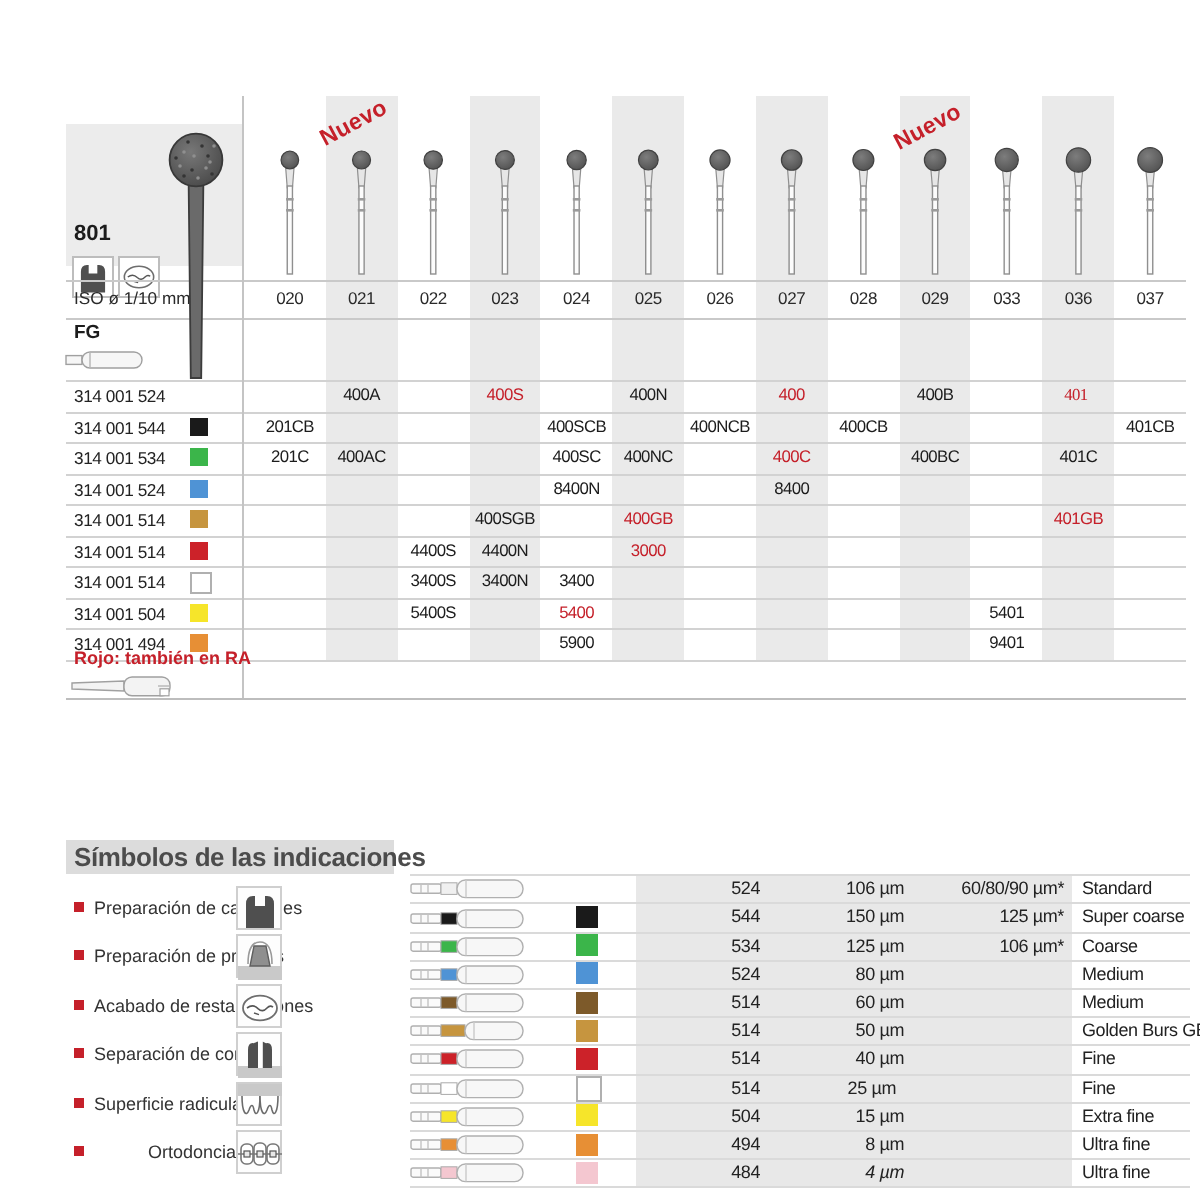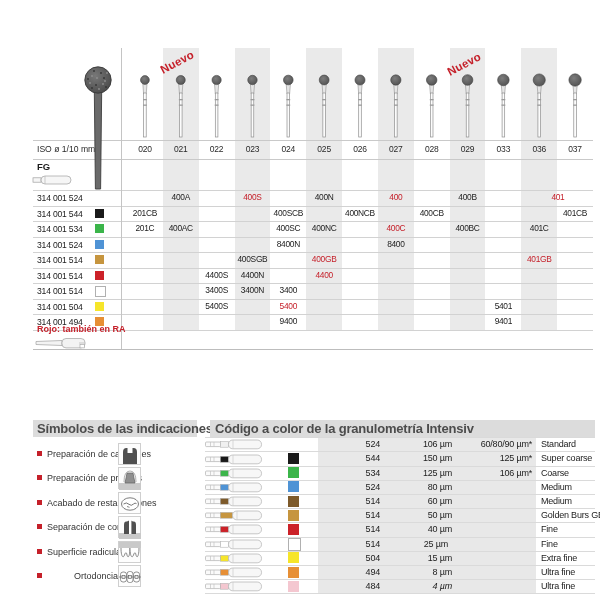--- a/index.html
+++ b/index.html
@@ -43,20 +43,31 @@
 
   <div id="bands">
       <div class="band" style="left: 162.846px; top: 48px; width: 35.8462px; height: 282px;"></div>
       <div class="band" style="left: 234.538px; top: 48px; width: 35.8462px; height: 282px;"></div>
       <div class="band" style="left: 306.231px; top: 48px; width: 35.8462px; height: 282px;"></div>
       <div class="band" style="left: 377.923px; top: 48px; width: 35.8462px; height: 282px;"></div>
       <div class="band" style="left: 449.615px; top: 48px; width: 35.8462px; height: 282px;"></div>
       <div class="band" style="left: 521.308px; top: 48px; width: 35.8462px; height: 282px;"></div>
     </div>
 
+  <div class="abs" style="left:33px;top:62px;width:88px;height:71px;background:#ececec;">
+    <div class="hdr-iconbox" style="left:3px;"><span class="hdr-ic"><svg width="19" height="19" viewBox="0 0 22 22">
+            <path d="M4,20 V8 Q4,4 7.5,4 H8.5 V9 H13.5 V4 H14.5 Q18,4 18,8 V20 Z" fill="#4f4f4f"></path>
+          </svg></span></div>
+    <div class="hdr-iconbox" style="left:26px;"><span class="hdr-ic"><svg width="19" height="19" viewBox="0 0 22 22">
+            <ellipse cx="11" cy="11" rx="8.5" ry="6.2" fill="#fff" stroke="#6e6e6e" stroke-width="0.9"></ellipse>
+            <path d="M4.5,11 Q7.5,8.8 10,11.3 Q12.3,13.5 14.5,11 Q16,9.4 17.5,10.6" fill="none" stroke="#555" stroke-width="0.8"></path>
+            <line x1="8" y1="13.5" x2="10.5" y2="14.3" stroke="#555" stroke-width="0.7"></line>
+          </svg></span></div>
+    <div class="abs" style="left:4px;top:49px;font-size:11px;font-weight:bold;color:#1c1c1c;">801</div>
+  </div>
 
   <div class="hline" style="left:33px;top:140px;width:560px;"></div>
   <div class="hline" style="left:33px;top:159px;width:560px;"></div>
   <div class="abs" style="left:37px;top:140px;height:19px;line-height:19px;font-size:8.6px;color:#2a2a2a;">ISO ø 1/10 mm</div>
   <div id="iso-sizes">
       <div class="iso-size" style="left: 127px; width: 35.8462px;">020</div>
       <div class="iso-size" style="left: 162.846px; width: 35.8462px;">021</div>
       <div class="iso-size" style="left: 198.692px; width: 35.8462px;">022</div>
       <div class="iso-size" style="left: 234.538px; width: 35.8462px;">023</div>
       <div class="iso-size" style="left: 270.385px; width: 35.8462px;">024</div>
@@ -84,21 +95,21 @@
       <div class="hline" style="left: 33px; top: 314px; width: 560px; background: rgb(210, 210, 210);"></div>
       <div class="hline" style="left: 33px; top: 329.5px; width: 560px; background: rgb(210, 210, 210);"></div>
     </div>
   <div id="catalog-rows">
       <div class="cat-code" style="top: 190px;">314 001 524</div>
       <div class="cell-val" style="left: 160.846px; top: 190px; width: 39.8462px;">400A</div>
       <div class="cell-val red" style="left: 232.538px; top: 190px; width: 39.8462px;">400S</div>
       <div class="cell-val" style="left: 304.231px; top: 190px; width: 39.8462px;">400N</div>
       <div class="cell-val red" style="left: 375.923px; top: 190px; width: 39.8462px;">400</div>
       <div class="cell-val" style="left: 447.615px; top: 190px; width: 39.8462px;">400B</div>
-      <div class="cell-val red" style="left: 538px; top: 190px; width: 39.8462px;">401</div>
+      <div class="cell-val red" style="left: 518px; top: 190px; width: 39.8462px; font-family: Liberation Serif, serif;">401</div>
       <div class="cat-code" style="top: 205.5px;">314 001 544</div>
       <div class="swatch" style="top: 208.5px; background: rgb(26, 26, 26);"></div>
       <div class="cell-val" style="left: 125px; top: 205.5px; width: 39.8462px;">201CB</div>
       <div class="cell-val" style="left: 268.385px; top: 205.5px; width: 39.8462px;">400SCB</div>
       <div class="cell-val" style="left: 340.077px; top: 205.5px; width: 39.8462px;">400NCB</div>
       <div class="cell-val" style="left: 411.769px; top: 205.5px; width: 39.8462px;">400CB</div>
       <div class="cell-val" style="left: 555.154px; top: 205.5px; width: 39.8462px;">401CB</div>
       <div class="cat-code" style="top: 221px;">314 001 534</div>
       <div class="swatch" style="top: 224px; background: rgb(59, 181, 74);"></div>
       <div class="cell-val" style="left: 125px; top: 221px; width: 39.8462px;">201C</div>
@@ -114,34 +125,34 @@
       <div class="cell-val" style="left: 375.923px; top: 236.5px; width: 39.8462px;">8400</div>
       <div class="cat-code" style="top: 252px;">314 001 514</div>
       <div class="swatch" style="top: 255px; background: rgb(198, 149, 63);"></div>
       <div class="cell-val" style="left: 232.538px; top: 252px; width: 39.8462px;">400SGB</div>
       <div class="cell-val red" style="left: 304.231px; top: 252px; width: 39.8462px;">400GB</div>
       <div class="cell-val red" style="left: 519.308px; top: 252px; width: 39.8462px;">401GB</div>
       <div class="cat-code" style="top: 267.5px;">314 001 514</div>
       <div class="swatch" style="top: 270.5px; background: rgb(204, 34, 41);"></div>
       <div class="cell-val" style="left: 196.692px; top: 267.5px; width: 39.8462px;">4400S</div>
       <div class="cell-val" style="left: 232.538px; top: 267.5px; width: 39.8462px;">4400N</div>
-      <div class="cell-val red" style="left: 304.231px; top: 267.5px; width: 39.8462px;">4400</div>
+      <div class="cell-val red" style="left: 304.231px; top: 267.5px; width: 39.8462px;">3000</div>
       <div class="cat-code" style="top: 283px;">314 001 514</div>
       <div class="swatch" style="top: 286px; background: rgb(255, 255, 255); border: 1px solid rgb(176, 176, 176);"></div>
       <div class="cell-val" style="left: 196.692px; top: 283px; width: 39.8462px;">3400S</div>
       <div class="cell-val" style="left: 232.538px; top: 283px; width: 39.8462px;">3400N</div>
       <div class="cell-val" style="left: 268.385px; top: 283px; width: 39.8462px;">3400</div>
       <div class="cat-code" style="top: 298.5px;">314 001 504</div>
       <div class="swatch" style="top: 301.5px; background: rgb(246, 229, 42);"></div>
       <div class="cell-val" style="left: 196.692px; top: 298.5px; width: 39.8462px;">5400S</div>
       <div class="cell-val red" style="left: 268.385px; top: 298.5px; width: 39.8462px;">5400</div>
       <div class="cell-val" style="left: 483.462px; top: 298.5px; width: 39.8462px;">5401</div>
       <div class="cat-code" style="top: 314px;">314 001 494</div>
       <div class="swatch" style="top: 317px; background: rgb(231, 143, 53);"></div>
-      <div class="cell-val" style="left: 268.385px; top: 314px; width: 39.8462px;">9400</div>
+      <div class="cell-val" style="left: 268.385px; top: 314px; width: 39.8462px;">5900</div>
       <div class="cell-val" style="left: 483.462px; top: 314px; width: 39.8462px;">9401</div>
     </div>
 
   <div class="vline" style="left:121px;top:48px;height:302px;"></div>
   <div class="hline" style="left:33px;top:349px;width:560px;background:#bdbdbd;"></div>
 
   <div class="note">Rojo: también en RA</div>
 
   <div id="nuevo-badges">
       <div class="nuevo" style="left: 158.846px; top: 56px;">Nuevo</div>
@@ -336,21 +347,20 @@
           <rect x="8" y="5.5" width="6" height="11" rx="2.5" fill="#fff" stroke="#777" stroke-width="0.8"></rect>
           <rect x="14.5" y="6" width="6" height="10" rx="2.5" fill="#fff" stroke="#777" stroke-width="0.8"></rect>
           <line x1="0" y1="11" x2="22" y2="11" stroke="#777" stroke-width="0.8"></line>
           <rect x="3" y="9.5" width="3" height="3" fill="#e8e8e8" stroke="#555" stroke-width="0.6"></rect>
           <rect x="9.5" y="9.5" width="3" height="3" fill="#e8e8e8" stroke="#555" stroke-width="0.6"></rect>
           <rect x="16" y="9.5" width="3" height="3" fill="#e8e8e8" stroke="#555" stroke-width="0.6"></rect>
         </svg>
       </div>
     </div>
 
-  <div class="title-bar" style="left:210px;width:385px;padding-left:5px;box-sizing:border-box;">Código a color de la granulometría Intensiv</div>
   <div class="abs" style="left:318px;top:437px;width:218px;height:156px;background:#e8e8e8;"></div>
   <div id="grain-rows">
       <div class="grain-row-line" style="top: 437.3px;"></div>
       <div class="grain-row-line" style="top: 451.48px;"></div>
       <div class="grain-row-line" style="top: 465.66px;"></div>
       <div class="grain-row-line" style="top: 479.84px;"></div>
       <div class="grain-row-line" style="top: 494.02px;"></div>
       <div class="grain-row-line" style="top: 508.2px;"></div>
       <div class="grain-row-line" style="top: 522.38px;"></div>
       <div class="grain-row-line" style="top: 536.56px;"></div>

